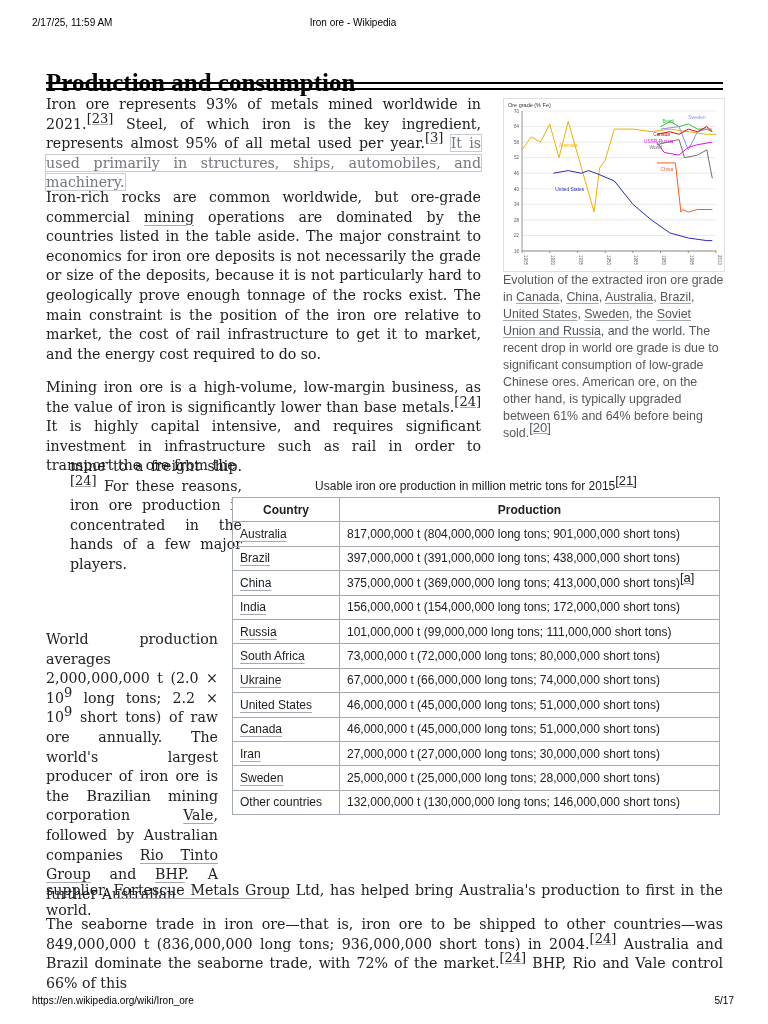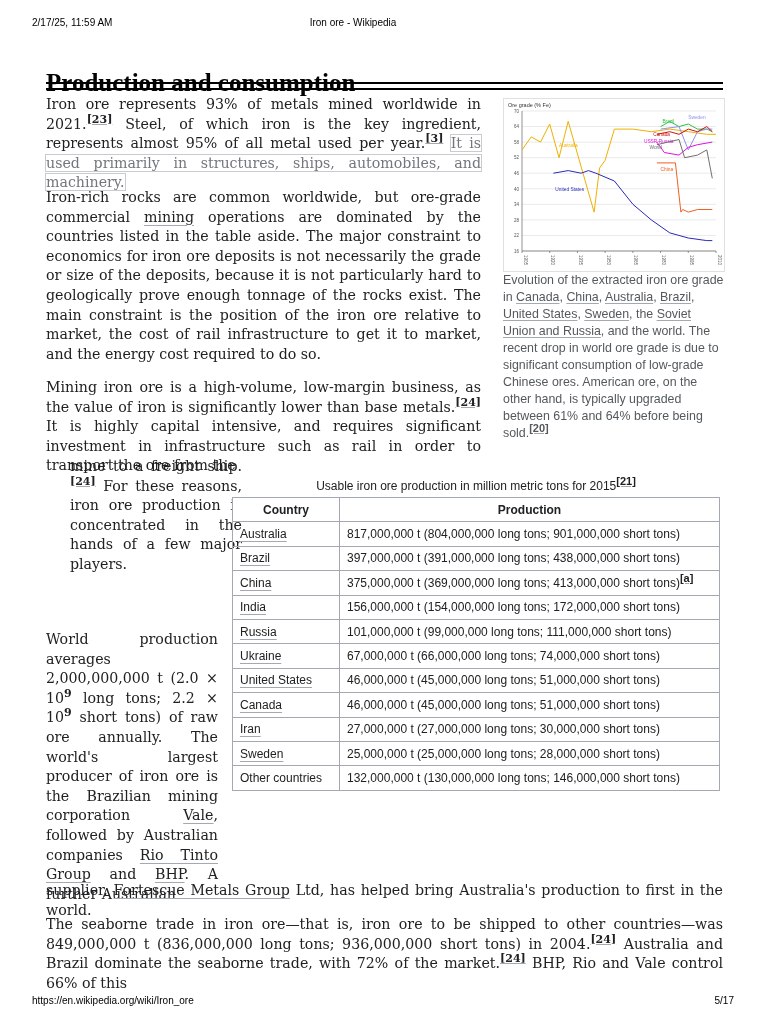--- a/index.html
+++ b/index.html
@@ -23,21 +23,21 @@
   .rule1 { position: absolute; left: 46px; top: 82px; width: 677px; height: 2px; background: #000; }
   .rule2 { position: absolute; left: 46px; top: 88px; width: 677px; height: 2px; background: #000; }
 
   .para {
     position: absolute; left: 46px;
     font-family: "DejaVu Serif", serif; font-size: 14.2px; line-height: 19.6px;
     text-align: justify; color: #202122;
   }
   .para .lnk { text-decoration: underline; text-decoration-color: #a2a9b1; text-underline-offset: 3px; }
   .para sup, .cap sup, .tcap sup, td sup {
-    font-size: 11px; line-height: 0; text-decoration: underline; text-decoration-color: #a2a9b1; font-weight: bold;
+    font-size: 13px; line-height: 0; text-decoration: underline; text-decoration-color: #a2a9b1;
   }
   .hl { color: #72777d; outline: 1px solid #c8ccd1; }
 
   .figure { position: absolute; left: 503px; top: 98px; width: 222px; }
   .chart-box { width: 220px; height: 172px; border: 1px solid #e0e0e0; background: #fff; }
   .cap {
     margin-top: 0; width: 222px;
     font-family: "Liberation Sans", sans-serif; font-size: 12.4px; line-height: 17px; color: #54595d;
   }
   .cap .lnk { text-decoration: underline; text-decoration-color: #a2a9b1; text-underline-offset: 2px; }
@@ -190,20 +190,24 @@
       </tr>
       <tr>
         <td class="country"><span class="lnk">India</span></td>
         <td><span>156,000,000 t (154,000,000 long tons; 172,000,000 short tons)</span><sup></sup></td>
       </tr>
       <tr>
         <td class="country"><span class="lnk">Russia</span></td>
         <td><span>101,000,000 t (99,000,000 long tons; 111,000,000 short tons)</span><sup></sup></td>
       </tr>
       <tr>
+        <td class="country"><span class="lnk">South Africa</span></td>
+        <td><span>73,000,000 t (72,000,000 long tons; 80,000,000 short tons)</span><sup></sup></td>
+      </tr>
+      <tr>
         <td class="country"><span class="lnk">Ukraine</span></td>
         <td><span>67,000,000 t (66,000,000 long tons; 74,000,000 short tons)</span><sup></sup></td>
       </tr>
       <tr>
         <td class="country"><span class="lnk">United States</span></td>
         <td><span>46,000,000 t (45,000,000 long tons; 51,000,000 short tons)</span><sup></sup></td>
       </tr>
       <tr>
         <td class="country"><span class="lnk">Canada</span></td>
         <td><span>46,000,000 t (45,000,000 long tons; 51,000,000 short tons)</span><sup></sup></td>

